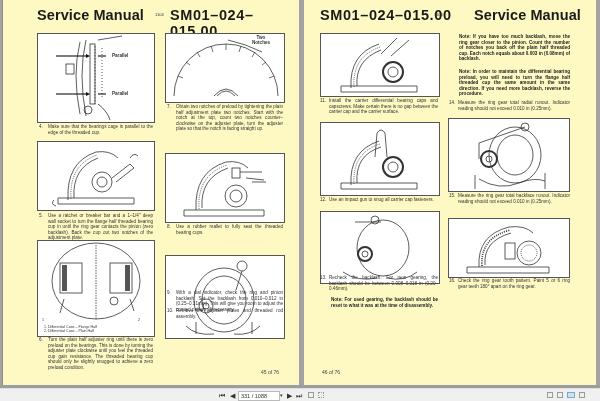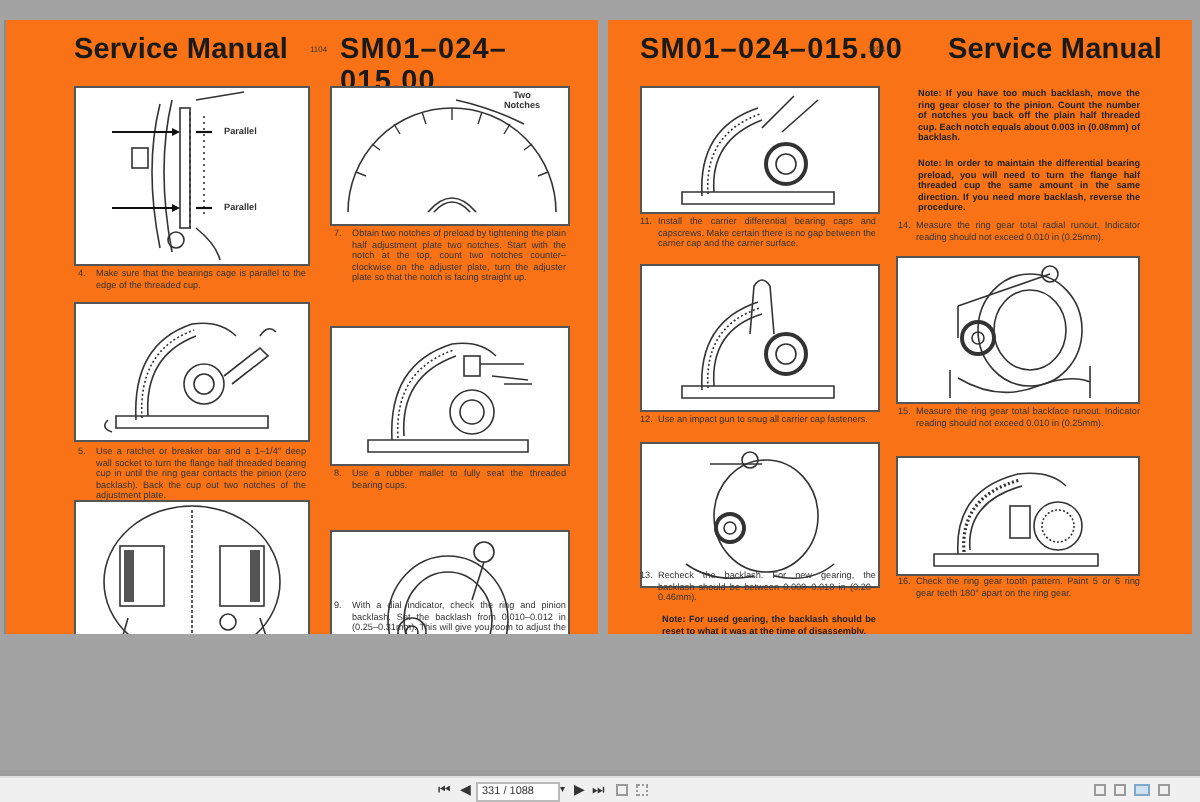--- a/index.html
+++ b/index.html
@@ -1,17 +1,17 @@
 <!DOCTYPE html>
 <html><head>
 <meta charset="utf-8">
 <style>
   html,body{margin:0;padding:0;}
   body{width:600px;height:401px;overflow:hidden;background:#a3a3a3;position:relative;font-family:"Liberation Sans",sans-serif;color:#111;}
-  .page{position:absolute;top:10px;height:307px;background:#f97316;overflow:hidden;}
+  .page{position:absolute;top:0;height:385px;background:#fef9c3;overflow:hidden;}
   #page-left{left:2px;width:296px;border-left:1px solid #8a8a8a;}
   #page-right{left:304px;width:292px;}
   .hdr-title{position:absolute;top:7px;font-weight:bold;font-size:14.5px;letter-spacing:0.1px;color:#1a1a1a;}
   .hdr-code{position:absolute;top:7px;font-weight:bold;font-size:14.5px;letter-spacing:0.6px;color:#1a1a1a;}
   .hdr-rev{position:absolute;top:12px;font-size:4px;color:#333;}
   .fig{position:absolute;border:1px solid #555;background:#fff;overflow:hidden;}
   .fig svg{position:absolute;left:0;top:0;width:100%;height:100%;}
   .step{position:absolute;font-size:4.6px;line-height:5.6px;color:#333;text-align:justify;}
   .step .num{position:absolute;left:0;top:0;}
   .step .txt{display:block;margin-left:9px;}

